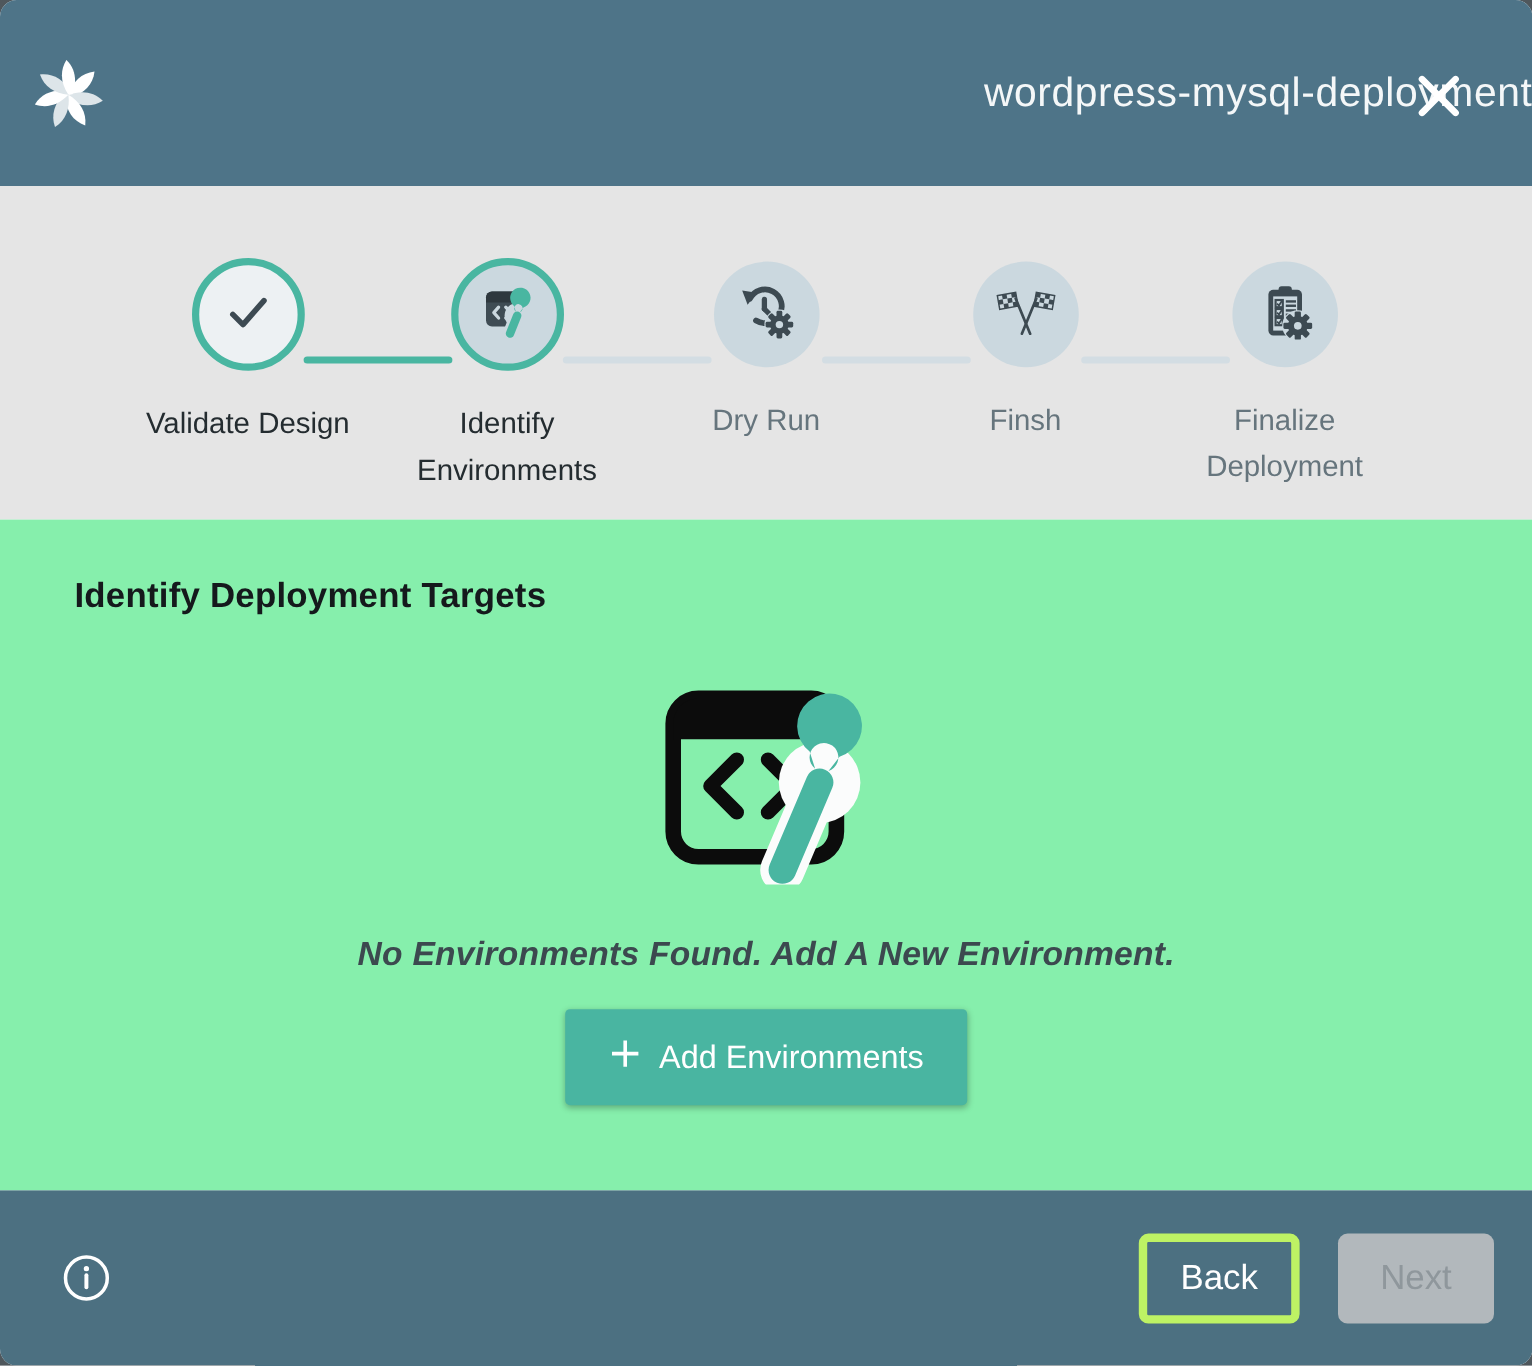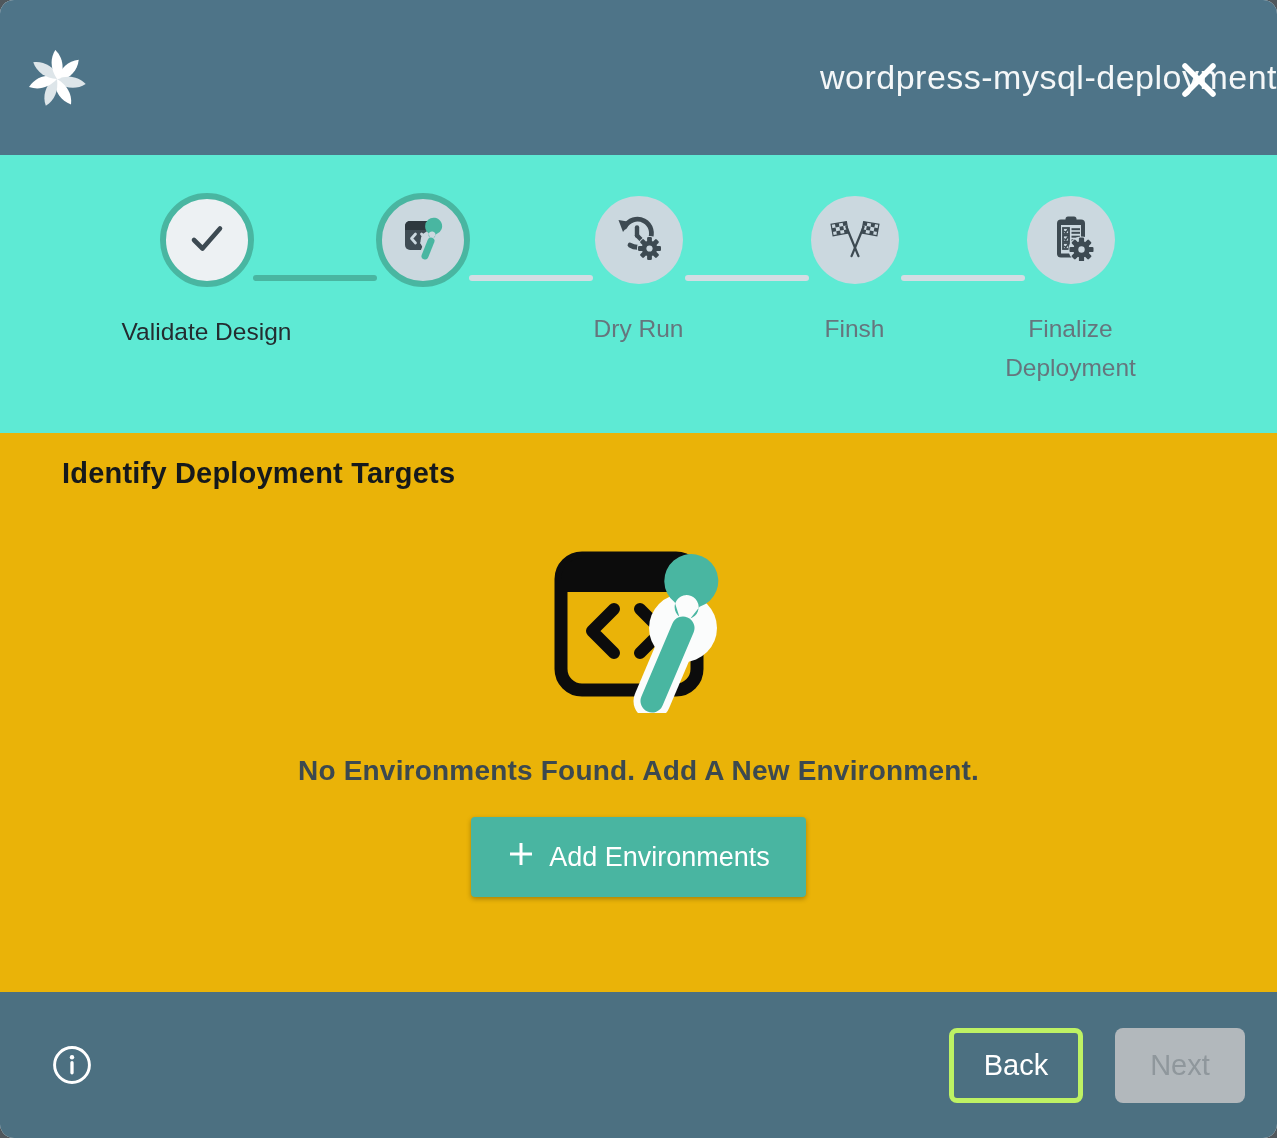--- a/index.html
+++ b/index.html
@@ -32,22 +32,22 @@
   }
   .hdr .close {
     position:absolute; right:56px; top:58px;
     width:44px; height:44px; cursor:pointer;
     display:flex; align-items:center; justify-content:center;
   }
 
   
   .stepper {
     height:278px; flex:0 0 278px;
-    background:#5eead4;
-    padding-top:38px;
+    background:#e5e5e5;
+    padding-top:60px;
   }
   .steps-row {
     width:1080px; margin:0 auto;
     display:flex;
   }
   .step {
     width:216px; position:relative;
     display:flex; flex-direction:column; align-items:center;
   }
   .connector {
@@ -65,27 +65,27 @@
   .circle.ringed { border:6px solid #49b6a1; }
   .circle.completed { background:#edf1f3; }
   .circle.plain { width:88px; height:88px; margin-top:3px; }
   .step-label {
     margin-top:25px; font-size:24.5px; line-height:39px;
     text-align:center; color:#66757d; max-width:175px;
   }
   .step-label.emph { color:#242c30; }
 
   
-  .main { flex:1 1 auto; background:#eab308; padding:24px 62px 0 62px; }
+  .main { flex:1 1 auto; background:#86efac; padding:48px 62px 0 62px; }
   .main h2 { font-size:29px; font-weight:700; color:#15191c; letter-spacing:0.2px; }
   .empty-wrap { text-align:center; }
   .big-icon { display:block; margin:60px auto 0 auto; }
   .empty-msg {
     margin-top:42px; font-size:28px; font-weight:700; color:#3c494f;
-    text-align:center; letter-spacing:0.2px;
+    text-align:center; letter-spacing:0.2px;font-style:italic;
   }
   .add-btn {
     margin:30px auto 0 auto;
     display:flex; align-items:center; justify-content:center; gap:14px;
     width:fit-content; height:80px; padding:0 36px;
     background:#49b5a1; color:#ffffff;
     font-size:27px; font-family:"Liberation Sans", sans-serif;
     border:none; border-radius:4px;
     box-shadow:0 2px 5px rgba(0,0,0,0.28);
     cursor:pointer;
@@ -95,21 +95,21 @@
   .ftr {
     height:146px; flex:0 0 146px;
     background:#4c7081;
     display:flex; align-items:center;
     padding:0 32px 0 50px;
   }
   .info-btn { width:44px; height:44px; cursor:pointer; }
   .ftr .spacer { flex:1; }
   .back-btn {
     width:134px; height:75px;
-    background:transparent; border:5px solid #bef264; border-radius:8px;
+    background:transparent; border:7px solid #bef264; border-radius:8px;
     color:#ffffff; font-size:29px; font-family:"Liberation Sans", sans-serif;
     cursor:pointer;
   }
   .next-btn {
     width:130px; height:75px; margin-left:32px;
     background:#b2b8bc; border:none; border-radius:8px;
     color:#8f979c; font-size:29px; font-family:"Liberation Sans", sans-serif;
     cursor:default;
   }
 </style>
@@ -164,20 +164,21 @@
               <path d="M5 15 V11 A5 5 0 0 1 10 6 H31 A5 5 0 0 1 36 11 V15 Z" fill="#2e383e"></path>
               <polyline points="15.5,19 11.5,23.5 15.5,28" fill="none" stroke="#cbd8df" stroke-width="2.7" stroke-linecap="round" stroke-linejoin="round"></polyline>
               <polyline points="21.5,19 25.5,23.5 21.5,28" fill="none" stroke="#cbd8df" stroke-width="2.7" stroke-linecap="round" stroke-linejoin="round"></polyline>
               <circle cx="31" cy="26" r="10.5" fill="#cbd8df"></circle>
               <line x1="31" y1="26" x2="25" y2="41" stroke="#cbd8df" stroke-width="12" stroke-linecap="round"></line>
               <line x1="31" y1="26" x2="25" y2="41" stroke="#49b6a1" stroke-width="7" stroke-linecap="round"></line>
               <path d="M28.4,17.9 A8.5,8.5 0 1 1 36.2,19.3 L33.2,23.2 A3.5,3.5 0 1 0 29.9,22.7 Z" fill="#49b6a1"></path>
             </svg>
           </span>
         </div>
+        <div class="step-label emph">Identify Environments</div>
       </div>
 
       <div class="step">
         <div class="connector"></div>
         <div class="circle plain">
           <span>
             <svg width="46" height="46" viewBox="0 0 46 46">
               <path d="M8.9,12 A14,14 0 1 1 14,30.1" fill="none" stroke="#3d4a52" stroke-width="4.8" stroke-linecap="round"></path>
               <polygon points="2.5,5 14.5,7 7,17" fill="#3d4a52"></polygon>
               <line x1="21" y1="12.5" x2="21" y2="20.5" stroke="#3d4a52" stroke-width="4.4" stroke-linecap="round"></line>

